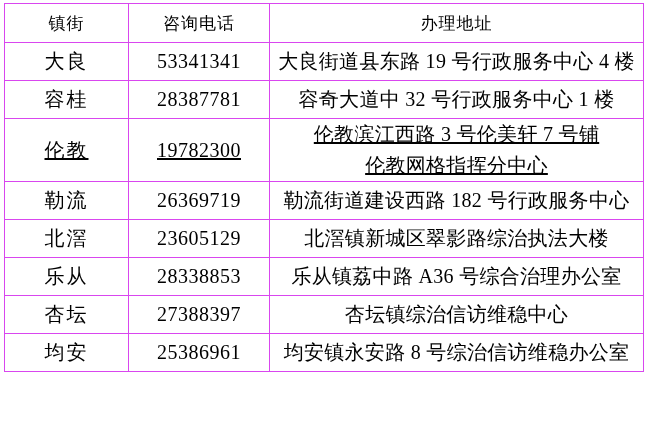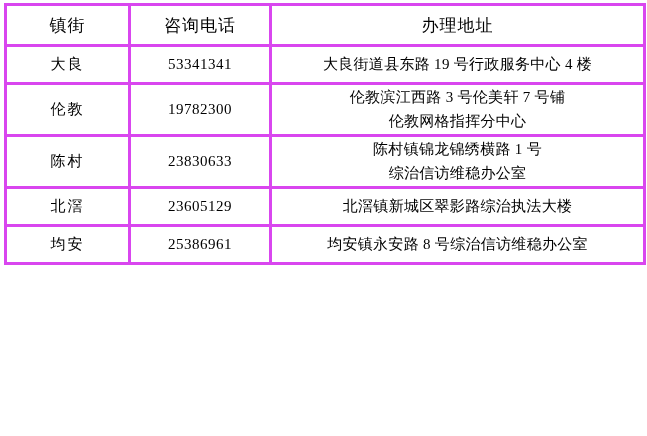--- a/index.html
+++ b/index.html
@@ -20,41 +20,41 @@
     box-sizing: border-box;
     padding: 3px 4px 0 4px;
   }
   table.contact-table {
     border-collapse: collapse;
     width: 639px;
     table-layout: fixed;
   }
   table.contact-table td,
   table.contact-table th {
-    border: 3px solid #d946ef;
+    border: 1px solid #d946ef;
     text-align: center;
     vertical-align: middle;
     padding: 0;
     font-weight: normal;
   }
   col.c-town  { width: 124px; }
   col.c-phone { width: 141px; }
   col.c-addr  { width: 374px; }
 
   thead th {
     height: 38px;
     font-size: 17px;
     font-weight: bold;
     letter-spacing: 1px;
   }
   tbody td {
-    font-size: 15px;
+    font-size: 20px;
   }
   tbody tr { height: 38px; }
-  tbody tr.two-line { height: 52px; }
+  tbody tr.two-line { height: 52px; text-decoration: underline; }
 
   td.town {
     letter-spacing: 2px;
   }
   td.phone {
     font-family: "Liberation Serif", "DejaVu Serif", serif;
     letter-spacing: 0.5px;
   }
   td.addr {
     letter-spacing: 0.3px;
@@ -80,41 +80,61 @@
       </tr>
     </thead>
     <tbody>
         <tr>
           <td class="town">大良</td>
           <td class="phone">53341341</td>
           <td class="addr">
             <span class="addr-line">大良街道县东路 19 号行政服务中心 4 楼</span>
           </td>
         </tr>
+        <tr>
+          <td class="town">容桂</td>
+          <td class="phone">28387781</td>
+          <td class="addr">
+            <span class="addr-line">容奇大道中 32 号行政服务中心 1 楼</span>
+          </td>
+        </tr>
         <tr class="two-line">
           <td class="town">伦教</td>
           <td class="phone">19782300</td>
           <td class="addr">
             <span class="addr-line">伦教滨江西路 3 号伦美轩 7 号铺</span>
             <span class="addr-line">伦教网格指挥分中心</span>
           </td>
         </tr>
-        <tr class="two-line">
-          <td class="town">陈村</td>
-          <td class="phone">23830633</td>
+        <tr>
+          <td class="town">勒流</td>
+          <td class="phone">26369719</td>
           <td class="addr">
-            <span class="addr-line">陈村镇锦龙锦绣横路 1 号</span>
-            <span class="addr-line">综治信访维稳办公室</span>
+            <span class="addr-line">勒流街道建设西路 182 号行政服务中心</span>
           </td>
         </tr>
         <tr>
           <td class="town">北滘</td>
           <td class="phone">23605129</td>
           <td class="addr">
             <span class="addr-line">北滘镇新城区翠影路综治执法大楼</span>
+          </td>
+        </tr>
+        <tr>
+          <td class="town">乐从</td>
+          <td class="phone">28338853</td>
+          <td class="addr">
+            <span class="addr-line">乐从镇荔中路 A36 号综合治理办公室</span>
+          </td>
+        </tr>
+        <tr>
+          <td class="town">杏坛</td>
+          <td class="phone">27388397</td>
+          <td class="addr">
+            <span class="addr-line">杏坛镇综治信访维稳中心</span>
           </td>
         </tr>
         <tr>
           <td class="town">均安</td>
           <td class="phone">25386961</td>
           <td class="addr">
             <span class="addr-line">均安镇永安路 8 号综治信访维稳办公室</span>
           </td>
         </tr>
       </tbody>

